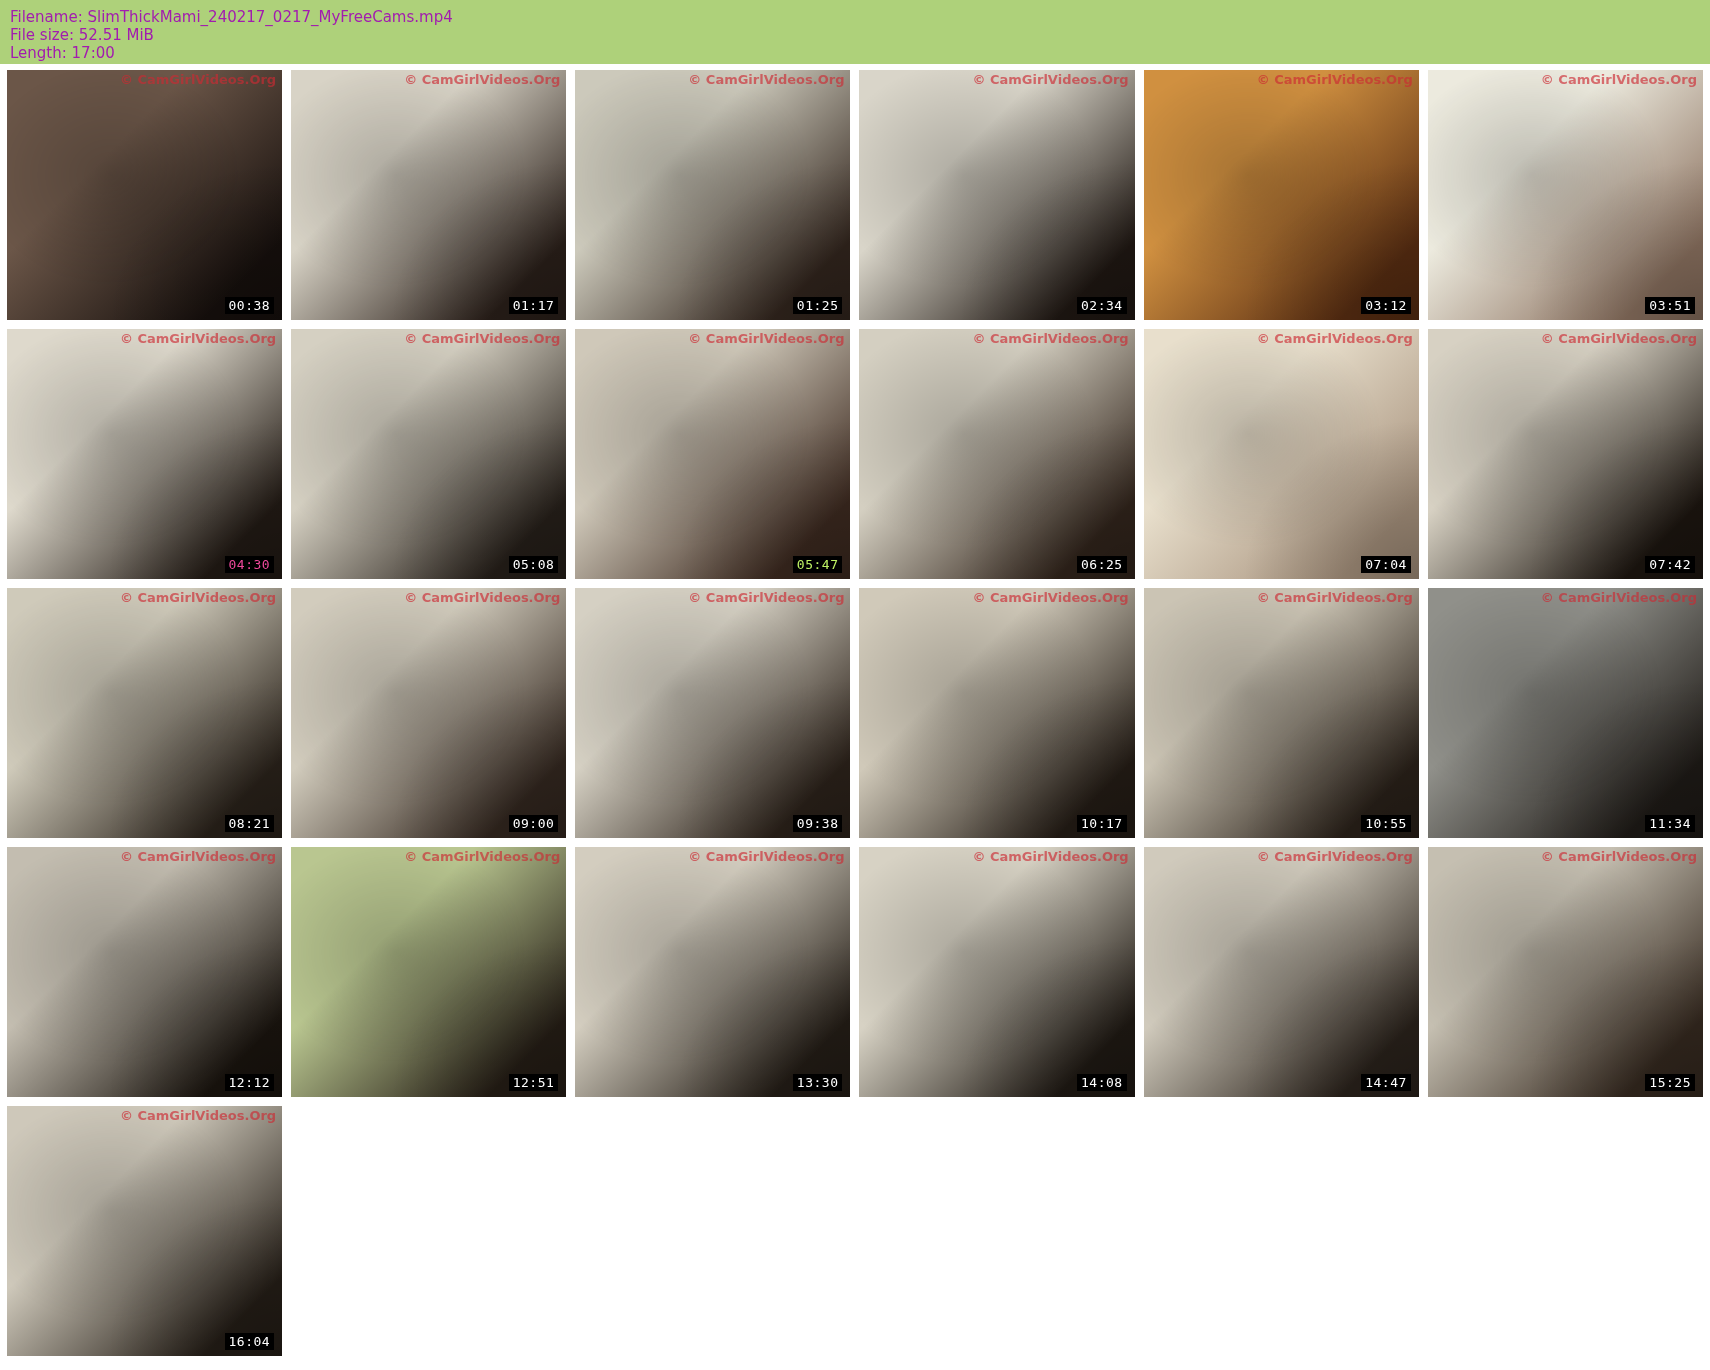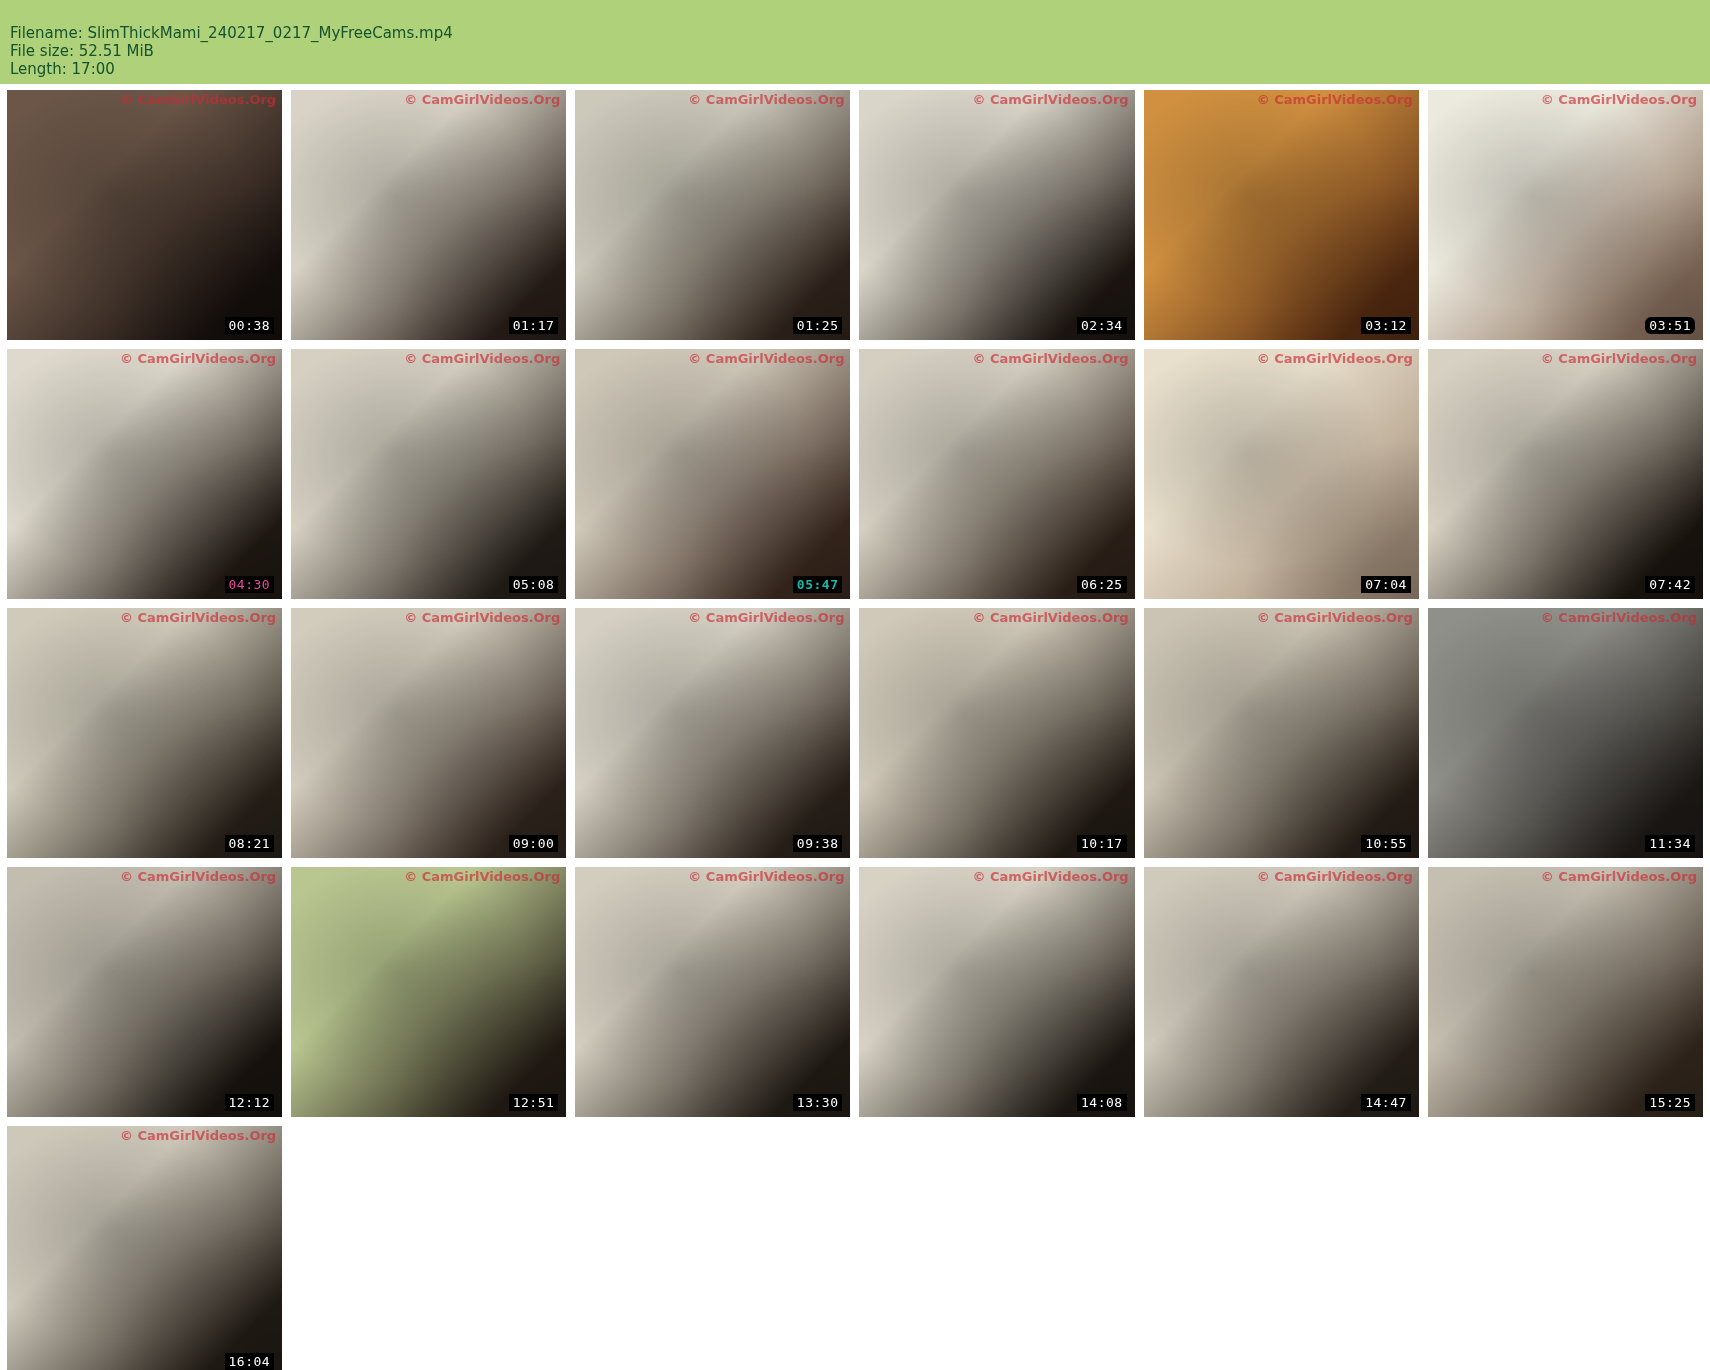--- a/index.html
+++ b/index.html
@@ -7,28 +7,28 @@
     padding: 0;
     width: 1710px;
     height: 1370px;
     background: #ffffff;
     overflow: hidden;
     font-family: "DejaVu Sans", "Liberation Sans", sans-serif;
   }
   header.bar {
     box-sizing: border-box;
     width: 1710px;
-    height: 84px;
+    height: 64px;
     padding: 8px 12px 6px 10px;
     display: flex;
     justify-content: space-between;
-    align-items: flex-end;
+    align-items: flex-start;
     font-size: 15px;
     line-height: 18px;
-    color: #14532d;
+    color: #a21caf;
   }
   .hright { text-align: right; }
   main.grid {
     box-sizing: border-box;
     width: 1710px;
     padding: 6px 7px;
     display: grid;
     grid-template-columns: repeat(6, 1fr);
     grid-auto-rows: 250px;
     gap: 9px;
@@ -106,36 +106,36 @@
     <span class="ts" style="background: rgb(0, 0, 0); color: rgb(255, 255, 255);">02:34</span>
   </figure>
 
   <figure class="thumb" style="background: linear-gradient(135deg, rgb(208, 144, 64) 0%, rgb(208, 144, 64) 35%, rgb(90, 46, 18) 85%);">
     <span class="wm">© CamGirlVideos.Org</span>
     <span class="ts" style="background: rgb(0, 0, 0); color: rgb(255, 255, 255);">03:12</span>
   </figure>
 
   <figure class="thumb" style="background: linear-gradient(135deg, rgb(236, 234, 222) 0%, rgb(236, 234, 222) 35%, rgb(141, 115, 97) 85%);">
     <span class="wm">© CamGirlVideos.Org</span>
-    <span class="ts" style="background: rgb(0, 0, 0); color: rgb(255, 255, 255); border-radius: 6px;">03:51</span>
+    <span class="ts" style="background: rgb(0, 0, 0); color: rgb(255, 255, 255);">03:51</span>
   </figure>
 
   <figure class="thumb" style="background: linear-gradient(135deg, rgb(222, 217, 204) 0%, rgb(222, 217, 204) 35%, rgb(35, 27, 21) 85%);">
     <span class="wm">© CamGirlVideos.Org</span>
     <span class="ts" style="background: rgb(0, 0, 0); color: #ec4899;">04:30</span>
   </figure>
 
   <figure class="thumb" style="background: linear-gradient(135deg, rgb(213, 208, 194) 0%, rgb(213, 208, 194) 35%, rgb(39, 32, 26) 85%);">
     <span class="wm">© CamGirlVideos.Org</span>
     <span class="ts" style="background: rgb(0, 0, 0); color: rgb(255, 255, 255);">05:08</span>
   </figure>
 
   <figure class="thumb" style="background: linear-gradient(135deg, rgb(207, 200, 185) 0%, rgb(207, 200, 185) 35%, rgb(61, 42, 32) 85%);">
     <span class="wm">© CamGirlVideos.Org</span>
-    <span class="ts" style="background: rgb(0, 0, 0); color: #14b8a6; font-weight: bold;">05:47</span>
+    <span class="ts" style="background: rgb(0, 0, 0); color: #bef264;">05:47</span>
   </figure>
 
   <figure class="thumb" style="background: linear-gradient(135deg, rgb(212, 207, 193) 0%, rgb(212, 207, 193) 35%, rgb(50, 37, 28) 85%);">
     <span class="wm">© CamGirlVideos.Org</span>
     <span class="ts" style="background: rgb(0, 0, 0); color: rgb(255, 255, 255);">06:25</span>
   </figure>
 
   <figure class="thumb" style="background: linear-gradient(135deg, rgb(232, 223, 204) 0%, rgb(232, 223, 204) 35%, rgb(168, 147, 126) 85%);">
     <span class="wm">© CamGirlVideos.Org</span>
     <span class="ts" style="background: rgb(0, 0, 0); color: rgb(255, 255, 255);">07:04</span>

